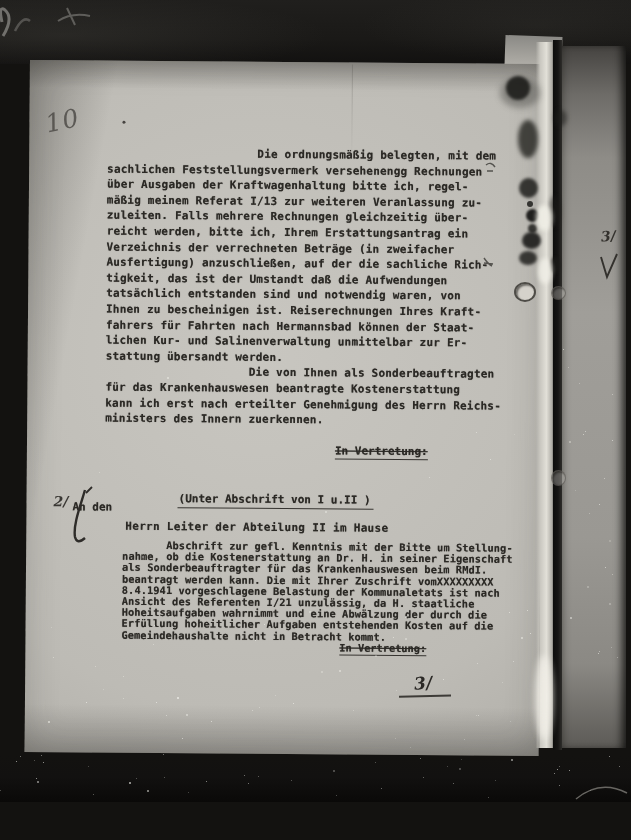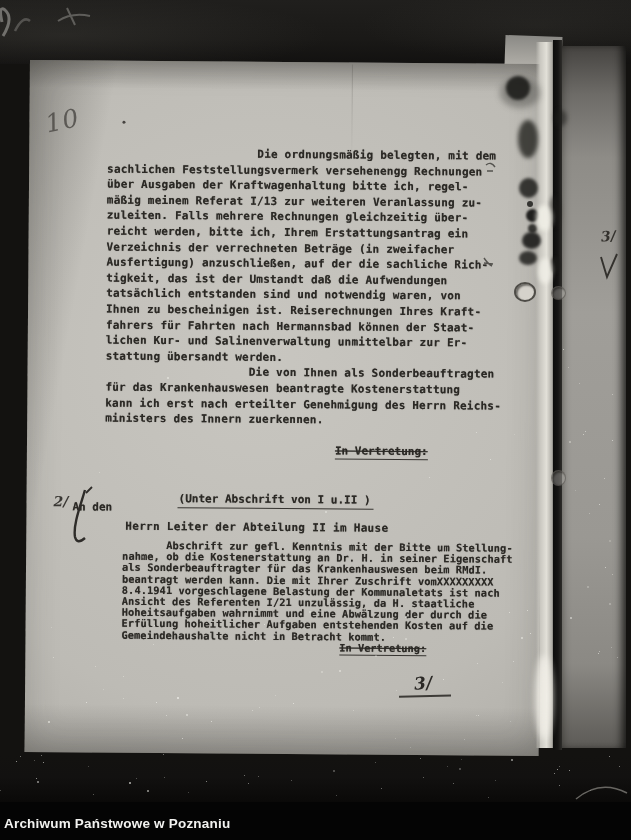--- a/index.html
+++ b/index.html
@@ -284,16 +284,13 @@
       <i style="position: absolute; left: 6px; top: 111px; width: 2px; height: 2px; border-radius: 50%; background: rgba(250, 250, 244, 0.43);"></i>
       <i style="position: absolute; left: 26px; top: 183px; width: 1px; height: 1px; border-radius: 50%; background: rgba(250, 250, 244, 0.41);"></i>
       <i style="position: absolute; left: 42px; top: 237px; width: 1px; height: 1px; border-radius: 50%; background: rgba(250, 250, 244, 0.69);"></i>
       <i style="position: absolute; left: 48px; top: 317px; width: 1px; height: 1px; border-radius: 50%; background: rgba(250, 250, 244, 0.38);"></i>
       <i style="position: absolute; left: 24px; top: 256px; width: 2px; height: 2px; border-radius: 50%; background: rgba(250, 250, 244, 0.32);"></i>
       <i style="position: absolute; left: 49px; top: 64px; width: 1px; height: 1px; border-radius: 50%; background: rgba(250, 250, 244, 0.52);"></i>
       <i style="position: absolute; left: 46px; top: 273px; width: 2px; height: 2px; border-radius: 50%; background: rgba(250, 250, 244, 0.33);"></i>
     </div>
 
   <div class="floor"></div>
-  <div class="bar">
-    <div class="bar-label">Archiwum Państwowe w Poznaniu</div>
-  </div>
 </div>
 
 </body></html>

